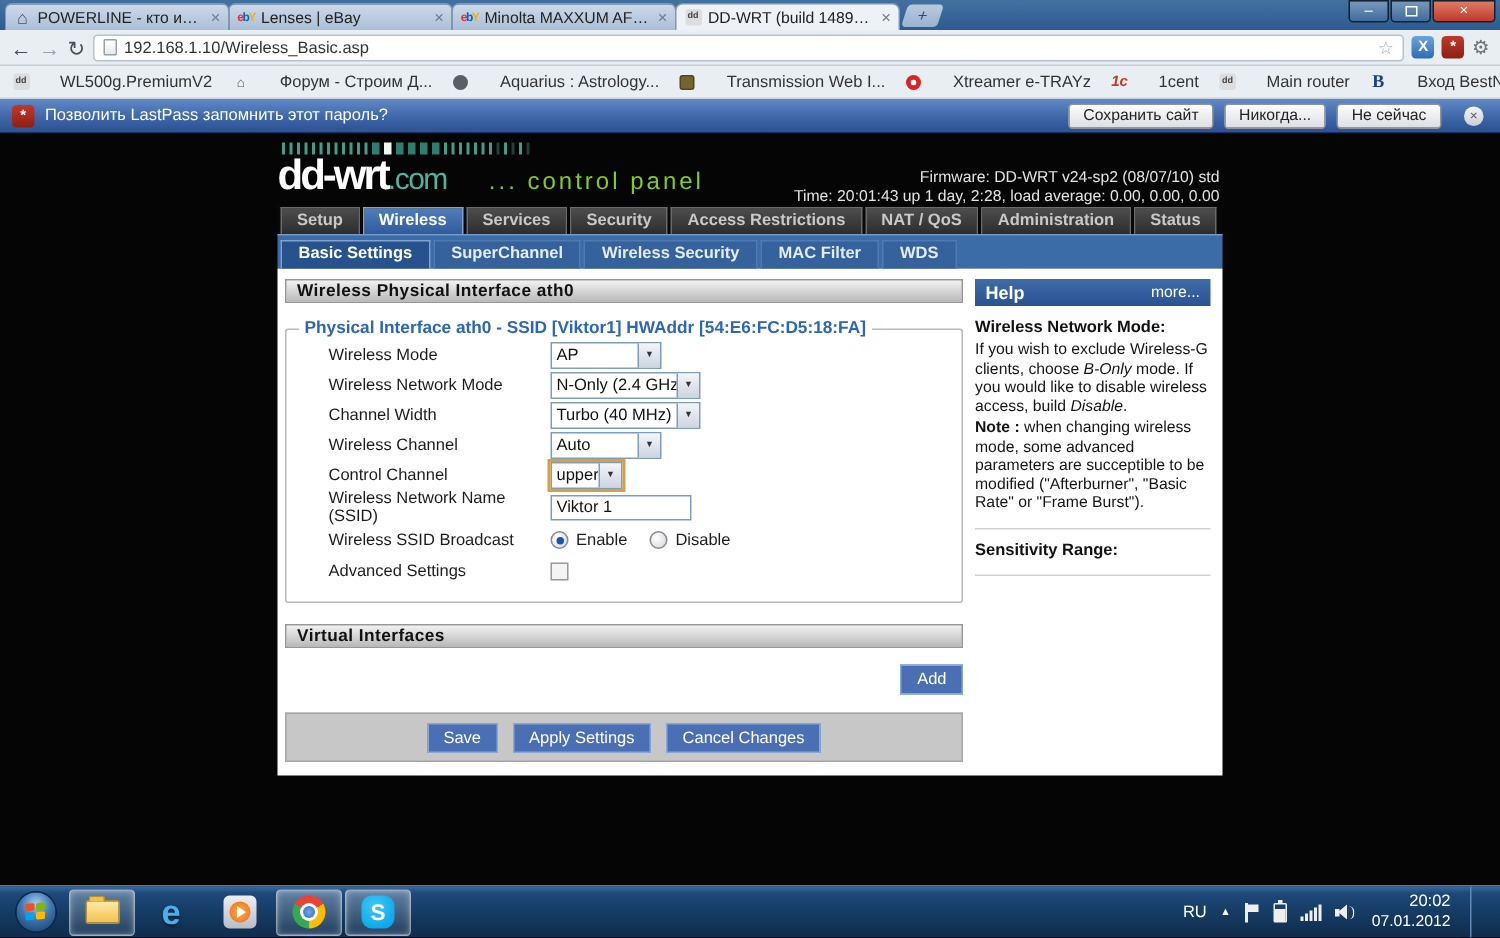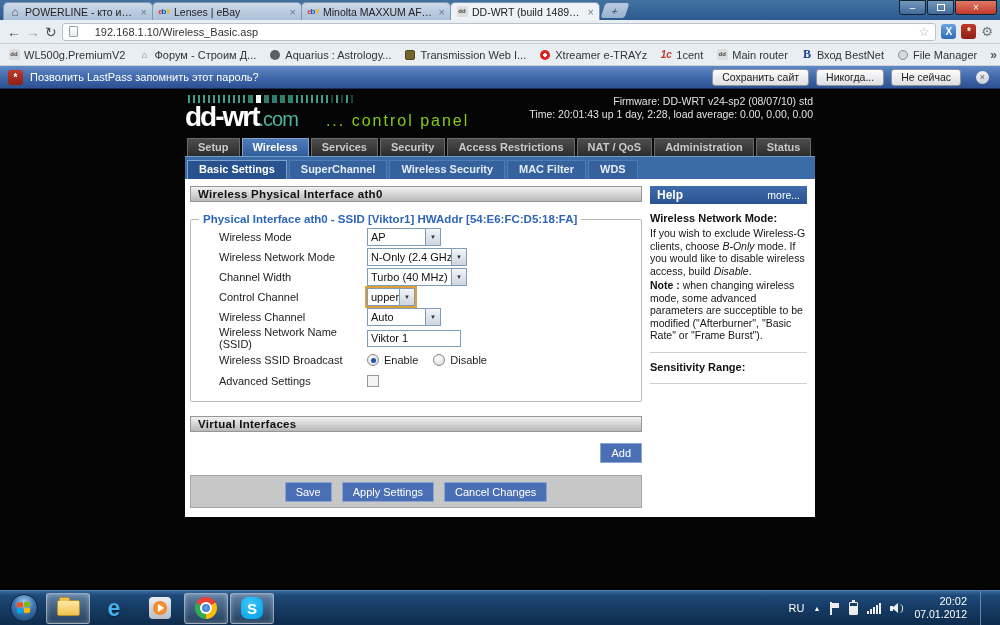--- a/index.html
+++ b/index.html
@@ -20,30 +20,30 @@
   .fav-ddwrt { background:#ddd; border-radius:2px; color:#444; font-size:6px; font-weight:bold; width:11px; height:11px; line-height:11px; text-align:center; }
   .newtab { width:24px; height:15px; margin:0 0 2px 4px; background:linear-gradient(#b9cade,#98b2cf); border-radius:3px; transform:skewX(-18deg); display:flex; align-items:center; justify-content:center; color:#2f4a68; font-size:11px; }
   .wincontrols { position:absolute; right:3px; top:0; display:flex; }
   .wc { width:27px; height:15px; display:flex; align-items:center; justify-content:center; color:#fff; font-size:10px;
         background:linear-gradient(rgba(255,255,255,.28),rgba(255,255,255,.06)); border:1px solid #123; border-radius:0 0 3px 3px; margin-left:1px; }
   .wc .maxbox { width:8px; height:7px; border:1px solid #fff; }
   .wc.close { width:42px; background:linear-gradient(#e07b64,#c0392b); }
   .toolbar { height:24px; background:#e9eef3; border-bottom:1px solid #c9ced6; display:flex; align-items:center; gap:5px; padding:0 7px; }
   .navbtn { color:#4a4f57; font-size:14px; line-height:14px; }
   .navbtn.dim { color:#9aa1ab; }
-  .omnibox { flex:1; height:18px; background:#fff; border:1px solid #bac1cb; border-radius:3px; display:flex; align-items:center; gap:17px; padding:0 6px; font-size:11px; color:#333; }
+  .omnibox { flex:1; height:18px; background:#fff; border:1px solid #bac1cb; border-radius:3px; display:flex; align-items:center; gap:5px; padding:0 6px; font-size:11px; color:#333; }
   .pageicon { width:9px; height:11px; border:1px solid #98a0aa; border-radius:1px; background:linear-gradient(#fff,#e8ebef); }
   .omnibox .url { flex:1; }
   .staricon { color:#a7adb6; font-size:12px; }
   .extic { width:15px; height:15px; border-radius:3px; display:flex; align-items:center; justify-content:center; color:#fff; font-size:10px; font-weight:bold; }
   .extic.xm { background:linear-gradient(#6aa3e0,#2f6cb5); }
   .extic.lp { background:linear-gradient(#c0392b,#8e1f14); }
   .wrench { color:#6d737c; font-size:13px; }
   .bookmarksbar { height:22px; background:#e9eef3; border-bottom:1px solid #cdd2d9; display:flex; align-items:center; gap:13px; padding:0 8px; font-size:11px; color:#333; }
-  .bm { display:flex; align-items:center; gap:4px; white-space:nowrap;justify-content:space-between; }
+  .bm { display:flex; align-items:center; gap:20px; white-space:nowrap;justify-content:space-between; }
   .bmic { width:12px; height:12px; flex:none; display:flex; align-items:center; justify-content:center; font-size:9px; }
   .ic-circle { width:10px; height:10px; border-radius:50%; background:#5a5f66; }
   .ic-globe { width:10px; height:10px; border-radius:50%; border:1.5px solid #8a9097; background:#d7dadd; }
   .ic-trans { width:10px; height:10px; background:#74652f; border-radius:2px; border:1px solid #4f451e; }
   .ic-xtr { width:10px; height:10px; border-radius:50%; background:radial-gradient(#fff 0 25%, #d22 30%); }
   .ic-1c { color:#c0392b; font-weight:bold; font-style:italic; font-size:10px; }
   .ic-b { color:#1a3f8f; font-weight:bold; font-family:"Liberation Serif",serif; font-size:12px; }
   .bm-overflow { margin-left:auto; color:#555; font-size:12px; font-weight:bold; }
   .infobar { height:23px; background:linear-gradient(180deg,#6089c7 0%,#3c64a6 60%,#2d5193 100%); border-bottom:1px solid #16305e; display:flex; align-items:center; gap:7px; padding:0 8px; color:#fff; font-size:11px; }
   .infobar .msg { flex:1; }
@@ -54,21 +54,21 @@
   .page { height:552px; background:#050505; }
   .container { width:630px; margin-left:185px; padding-top:2px; }
   .ddheader { height:46px; position:relative; }
   .dashes { position:absolute; left:3px; top:4px; display:flex; align-items:center; gap:3px; height:8px; }
   .dash { display:inline-block; width:2px; height:8px; }
   .dash.t{ background:#3e9d8b; } .dash.w{ background:#eef7f4; width:5px; } .dash.f{ background:#2f7d6e; width:5px; } .dash.d{ background:#1d4038; }
   .logoline { position:absolute; left:0; top:10px; display:flex; align-items:baseline; }
   .logo-brand { color:#fff; font-weight:bold; font-size:28px; letter-spacing:-2px; }
   .logo-dom { color:#4fb39d; font-size:20px; letter-spacing:-1px; }
   .logo-tag { color:#84cc16; font-size:16px; letter-spacing:2px; margin-left:28px; }
-  .sysinfo { position:absolute; right:2px; top:4px; text-align:right; color:#e3e3e3; font-size:10.5px; line-height:13px; }
+  .sysinfo { position:absolute; right:2px; top:21px; text-align:right; color:#e3e3e3; font-size:10.5px; line-height:13px; }
   .mainnav { display:flex; align-items:flex-end; gap:2px; padding-left:2px; height:19px; background:#080808; }
   .mtab { padding:2px 10px 3px; font-size:11px; font-weight:bold; color:#c9c9c9; background:linear-gradient(#4d4d4d,#2c2c2c); border:1px solid #6a6a6a; border-bottom:none; white-space:nowrap; }
   .mtab.active { background:linear-gradient(#4f7cba,#305c9b); color:#fff; border-color:#7fa3cf; }
   .subnav { background:#3b6ca7; border-top:1px solid #6f9ac9; padding:3px 0 0 2px; height:23px; display:flex; gap:2px; }
   .stab { padding:2px 11px 3px; font-size:11px; font-weight:bold; color:#e4ecf6; background:#35629d; border:1px solid #4d7cb4; border-bottom:none; white-space:nowrap; }
   .stab.active { background:#27528e; color:#fff; border-color:#7fa3cf; }
   .panel { background:#fff; padding:7px 5px 9px; display:flex; gap:8px; }
   .content { width:452px; flex:none; }
   .secheader { height:16px; line-height:15px; background:linear-gradient(#f2f2f2,#b9b9b9); border:1px solid #979797; font-weight:bold; font-size:11.5px; color:#111; padding-left:7px; letter-spacing:.3px; }
   fieldset.iface { margin:11px 0 6px; border:1px solid #b9b9b9; border-radius:2px; padding:2px 6px 10px; }
@@ -347,30 +347,30 @@
               </span>
             </div>
             <div class="frow">
               <span class="flabel">Channel Width</span>
               <span class="sel" style="width:100px">
                 <span class="v">Turbo (40 MHz)</span>
                 <span class="b">▼</span>
               </span>
             </div>
             <div class="frow">
+              <span class="flabel">Wireless Channel</span>
+              <span class="sel" style="width:74px">
+                <span class="v">Auto</span>
+                <span class="b">▼</span>
+              </span>
+            </div>
+            <div class="frow">
               <span class="flabel">Control Channel</span>
               <span class="sel hl" style="width:48px">
                 <span class="v">upper</span>
-                <span class="b">▼</span>
-              </span>
-            </div>
-            <div class="frow">
-              <span class="flabel">Wireless Channel</span>
-              <span class="sel" style="width:74px">
-                <span class="v">Auto</span>
                 <span class="b">▼</span>
               </span>
             </div>
             <div class="frow" style="height:22px">
               <span class="flabel">Wireless Network Name (SSID)</span>
               <input class="txt" value="Viktor 1" style="">
             </div>
             <div class="frow" style="height:22px">
               <span class="flabel">Wireless SSID Broadcast</span>
               <span class="radiogrp">

